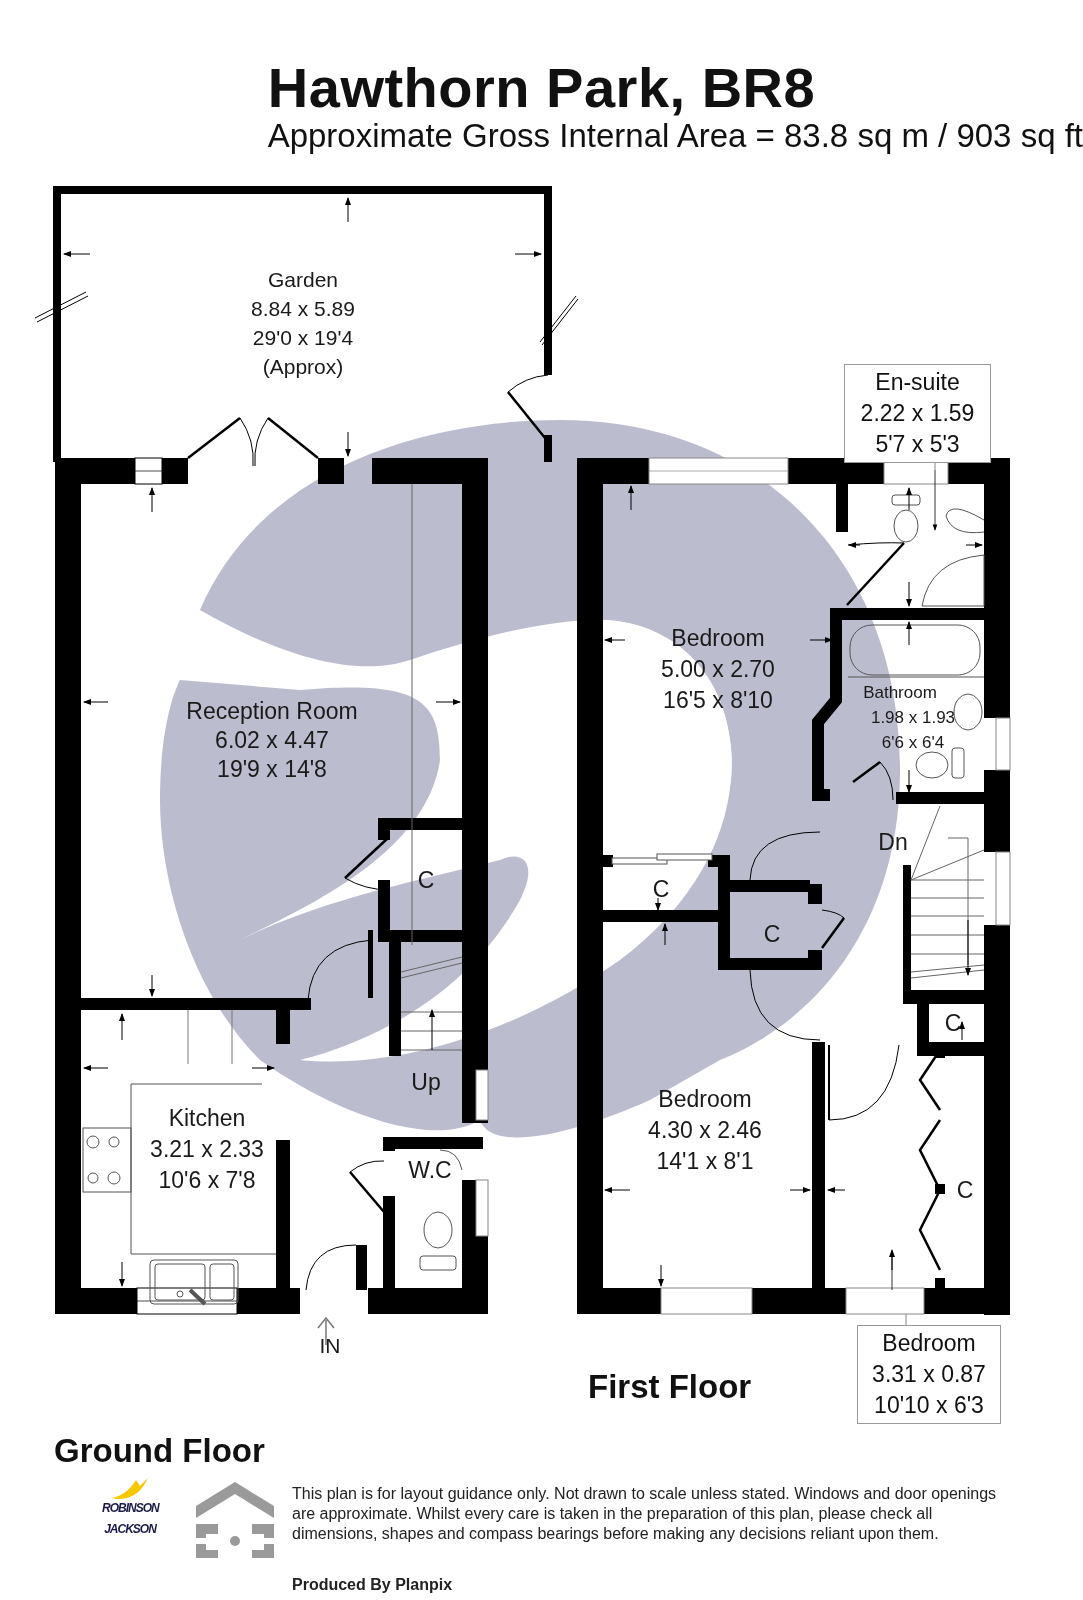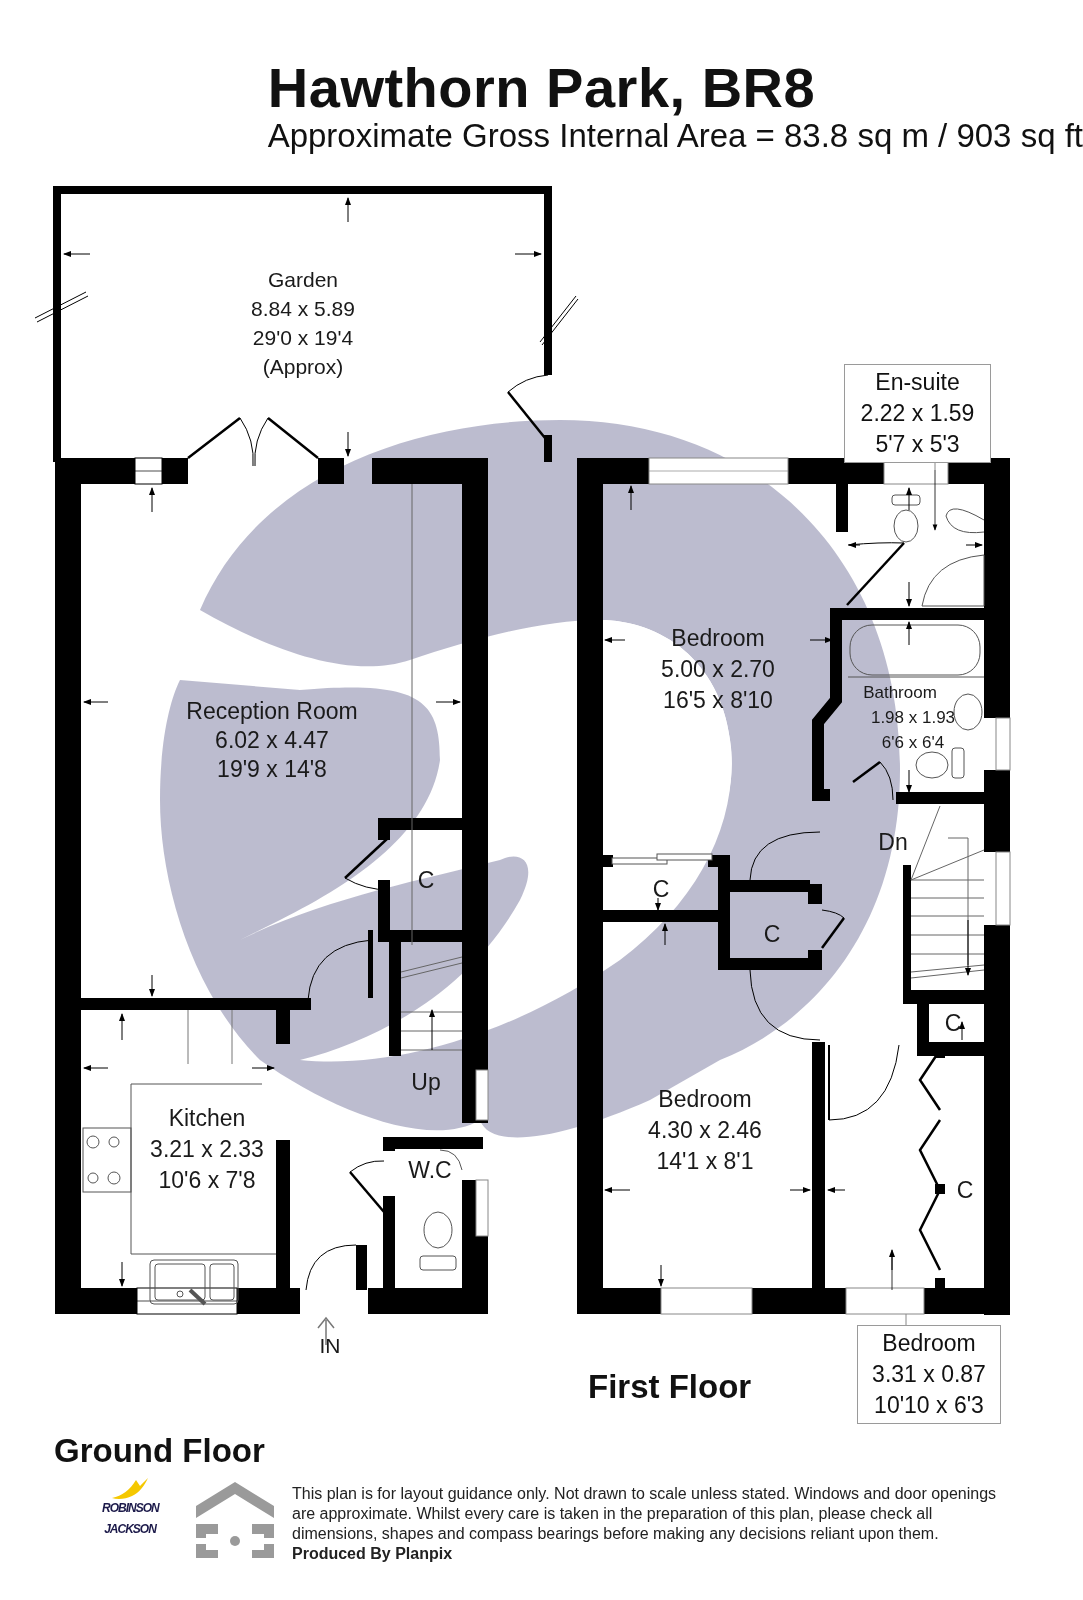--- a/index.html
+++ b/index.html
@@ -4,21 +4,21 @@
   <style>
     html, body { margin: 0; padding: 0; background: #ffffff; }
     body { width: 1083px; height: 1600px; position: relative; overflow: hidden; font-family: "Liberation Sans", sans-serif; color: #111; }
     .title { position: absolute; left: 0; width: 1083px; top: 56px; text-align: center; font-size: 56px; font-weight: bold; letter-spacing: 0.5px; line-height: 64px; }
     .subtitle { position: absolute; left: 0; width: 1083px; top: 116px; text-align: right; font-size: 33px; line-height: 40px; }
     svg.plan { position: absolute; left: 0; top: 0; }
     .rl { font-family: "Liberation Sans", sans-serif; fill: #1a1a1a; text-anchor: middle; }
     .floor-label { position: absolute; font-size: 33px; font-weight: bold; }
     .callout { position: absolute; border: 1.5px solid #9a9a9a; background: #fff; text-align: center; font-size: 23px; line-height: 31px; padding: 2px 6px; }
     .footer-text { position: absolute; left: 292px; top: 1484px; width: 720px; font-size: 16px; line-height: 20px; color: #222; }
-    .footer-text .prod { font-weight: bold; }
+    .footer-text .prod { font-weight: bold; margin-top: 31px; }
     .rj-logo { position: absolute; left: 54px; top: 1490px; width: 104px; height: 62px; }
     .rj-logo .rj-line { font-family: "Liberation Sans", sans-serif; font-weight: bold; font-style: italic; color: #1c1a4a; font-size: 12px; line-height: 21px; letter-spacing: -1px; text-align: center; margin-left: 48px; }
     .planpix-logo { position: absolute; left: 196px; top: 1478px; width: 78px; height: 80px; }
   </style>
 </head>
 <body>
 
 <div class="title">Hawthorn Park, BR8</div>
 <div class="subtitle">Approximate Gross Internal Area = 83.8 sq m / 903 sq ft</div>
 

